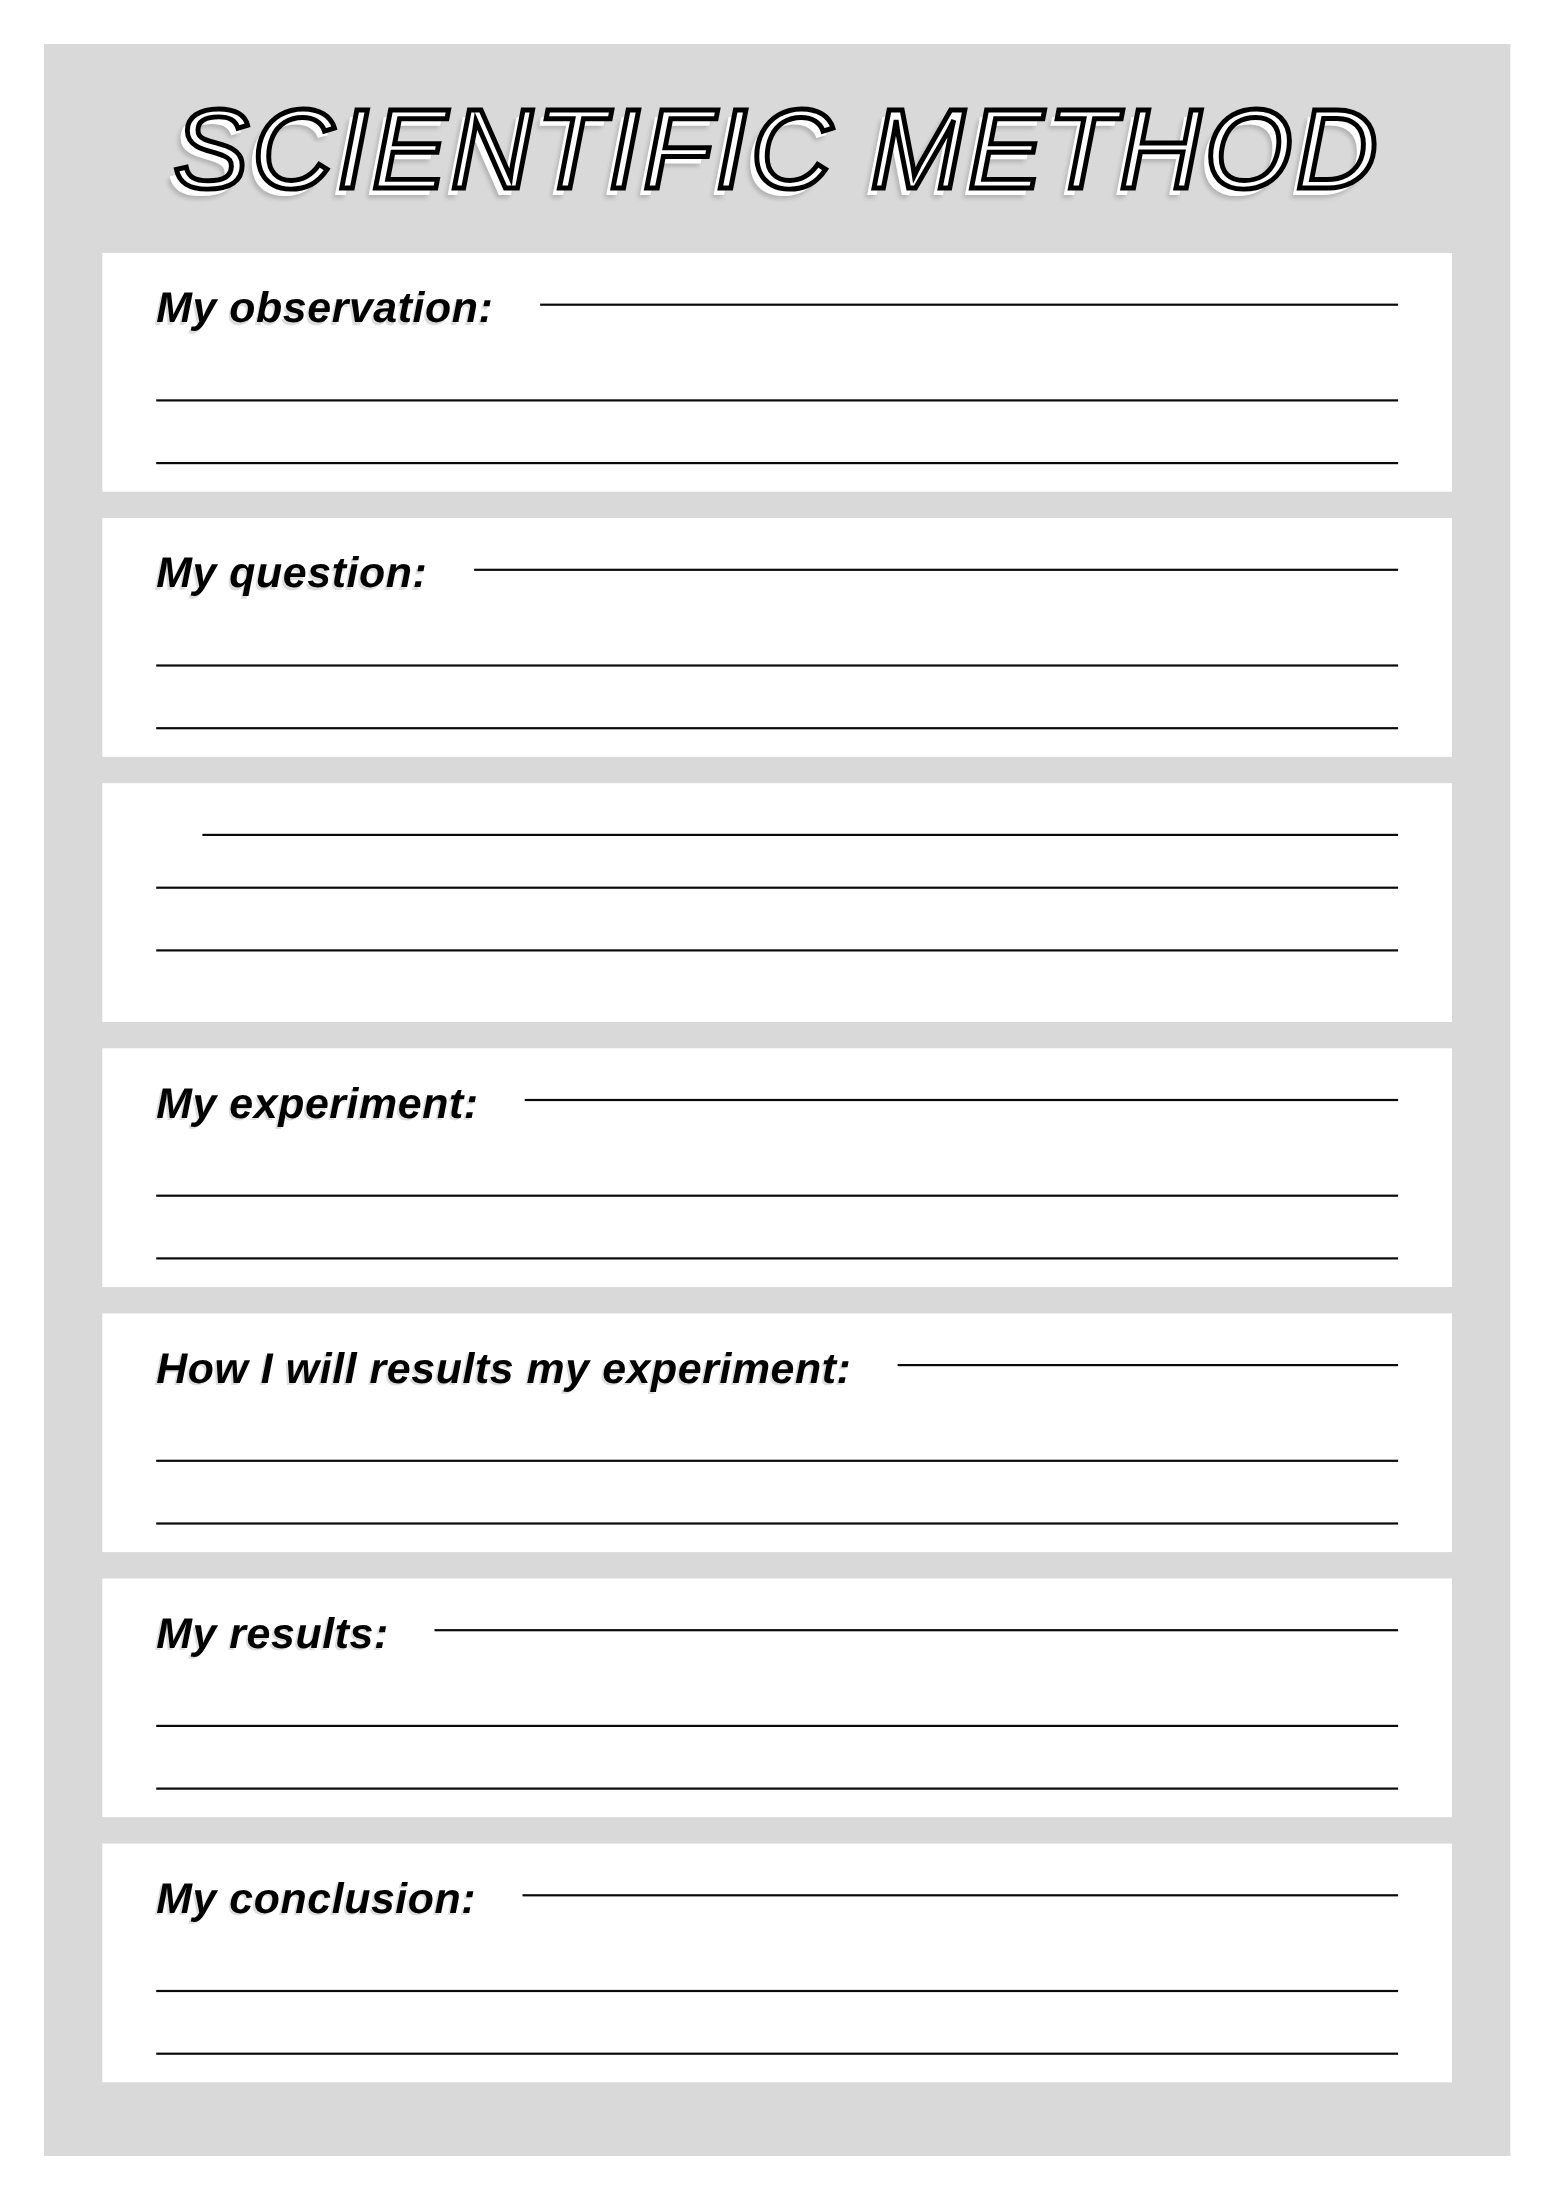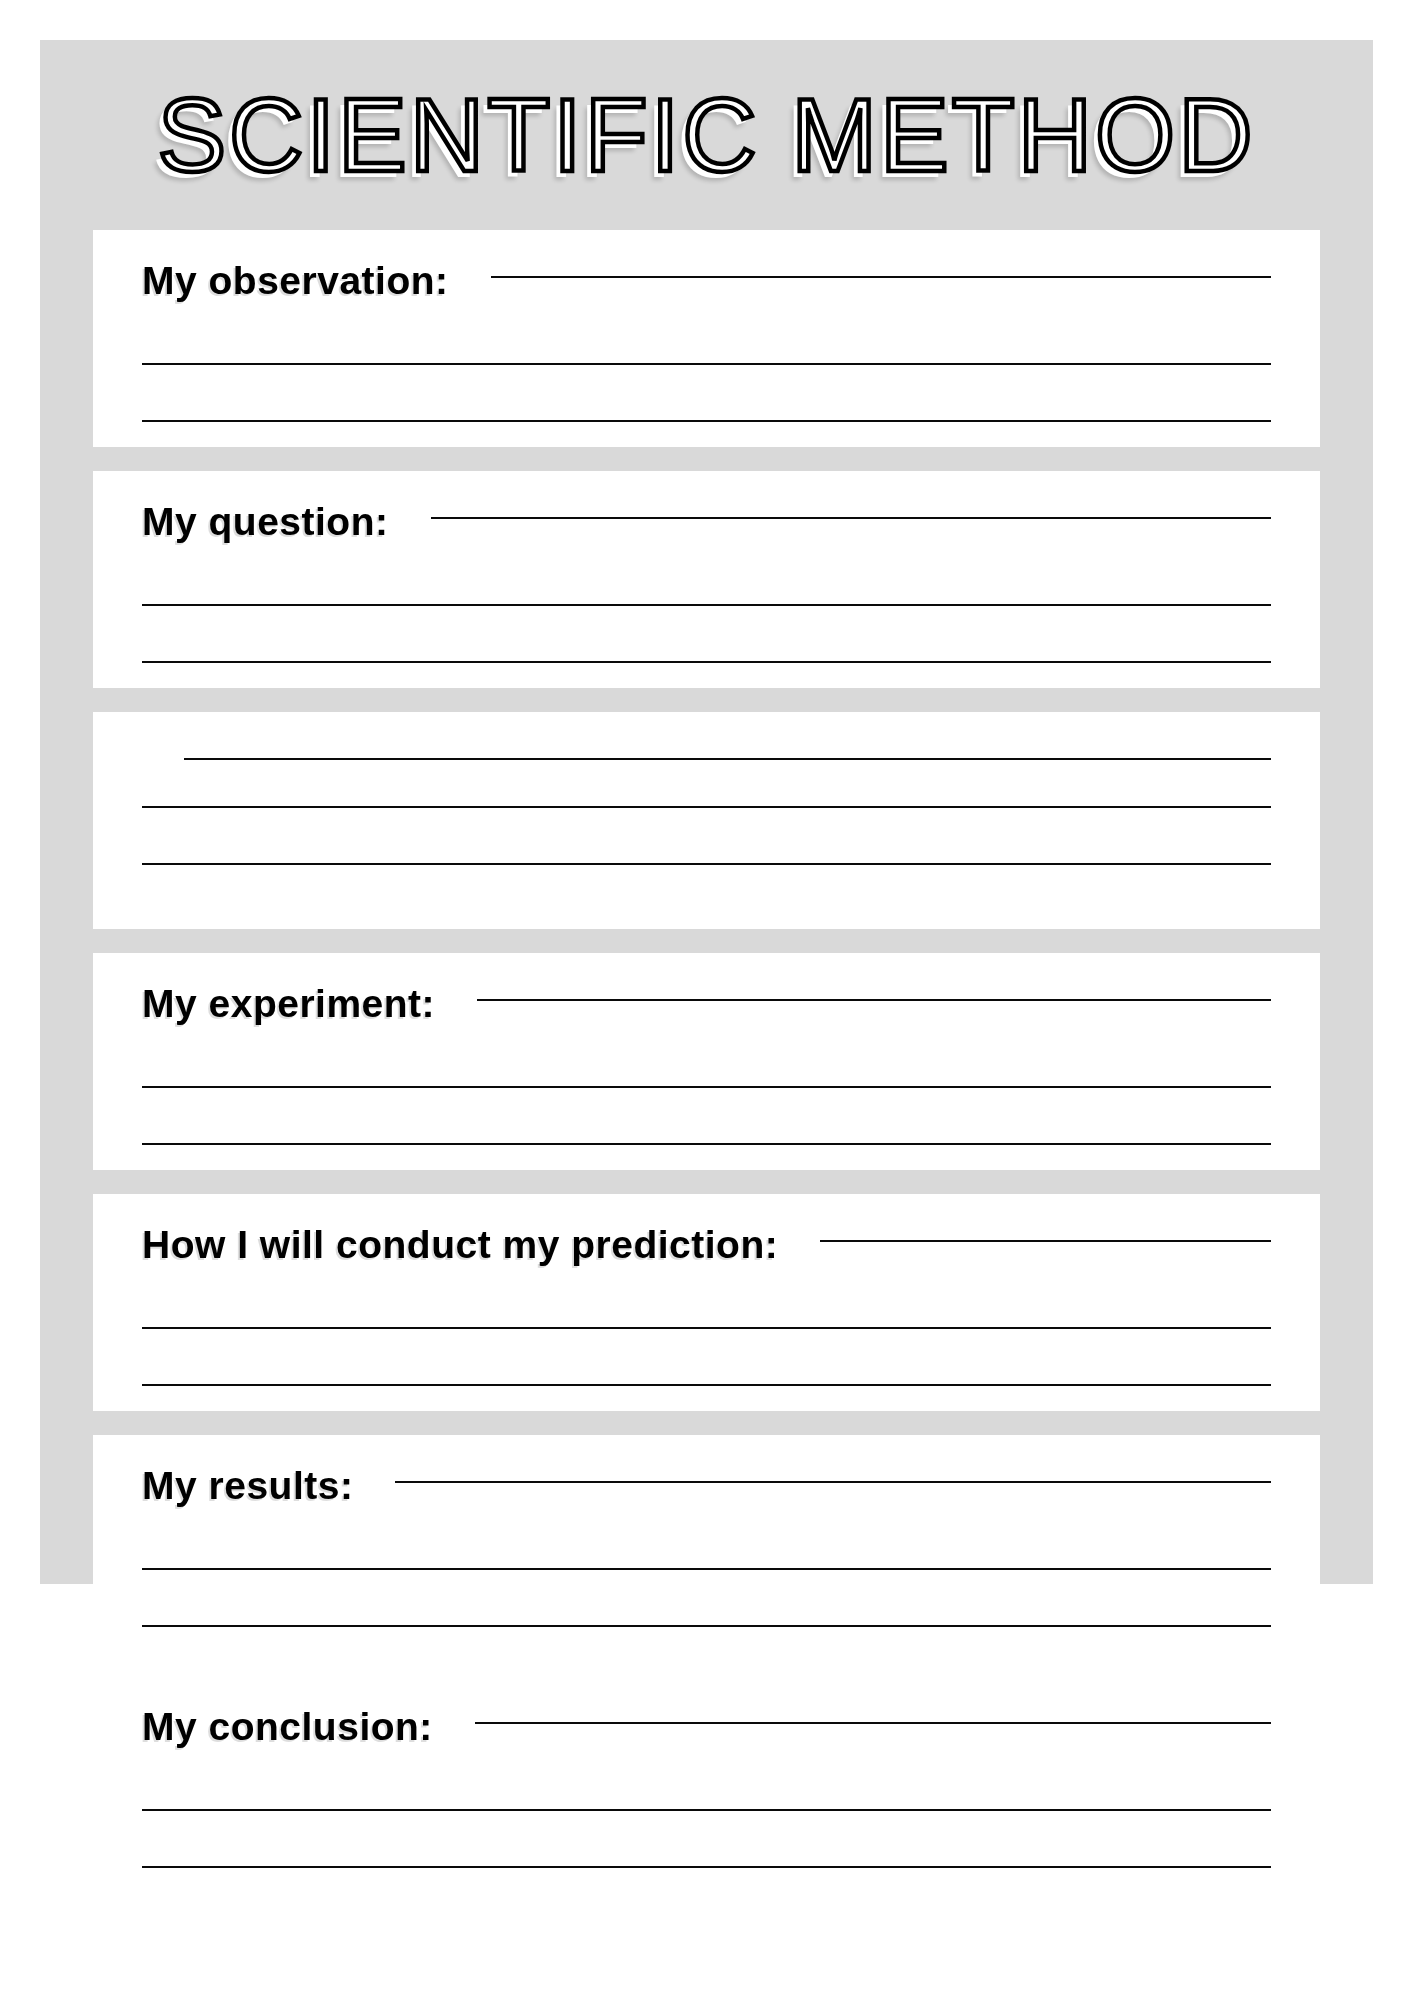--- a/index.html
+++ b/index.html
@@ -9,22 +9,23 @@
     --line-color:#0a0a0a;
     --label-color:#000000;
   }
   *{margin:0;padding:0;box-sizing:border-box;}
   html,body{background:#fff;}
   body{
     font-family:"Liberation Sans", sans-serif;
     width:1414px;height:2000px;position:relative;
   }
   .page{
-    position:absolute;left:0;top:0;width:1414px;height:1624px;
+    position:absolute;left:0;top:0;width:1414px;height:2000px;
     background:var(--page-bg);
+    font-style:italic;
   }
   .panel{
     position:absolute;left:40px;top:40px;right:41px;bottom:40px;
     background:var(--panel-bg);
   }
   .title-strip{
     height:190px;
     display:flex;align-items:center;justify-content:center;
   }
   .title{
@@ -117,21 +118,21 @@
     <div class="label-row">
       <span class="label">My experiment:</span>
       <span class="inline-line"></span>
     </div>
     <div class="rule rule1"></div>
     <div class="rule rule2"></div>
   </section>
 
   <section class="card">
     <div class="label-row">
-      <span class="label">How I will conduct my prediction:</span>
+      <span class="label">How I will results my experiment:</span>
       <span class="inline-line"></span>
     </div>
     <div class="rule rule1"></div>
     <div class="rule rule2"></div>
   </section>
 
   <section class="card">
     <div class="label-row">
       <span class="label">My results:</span>
       <span class="inline-line"></span>

